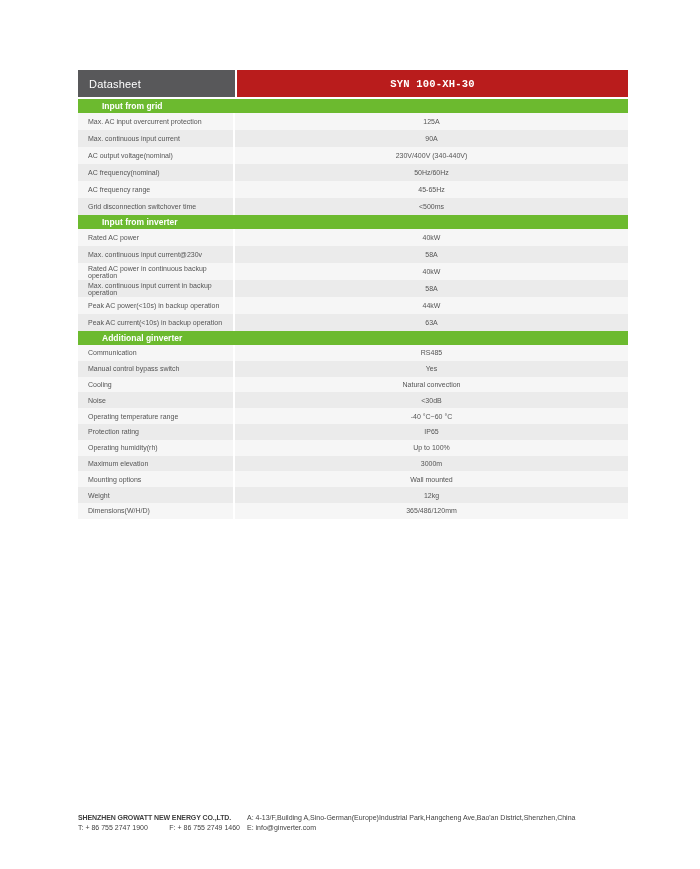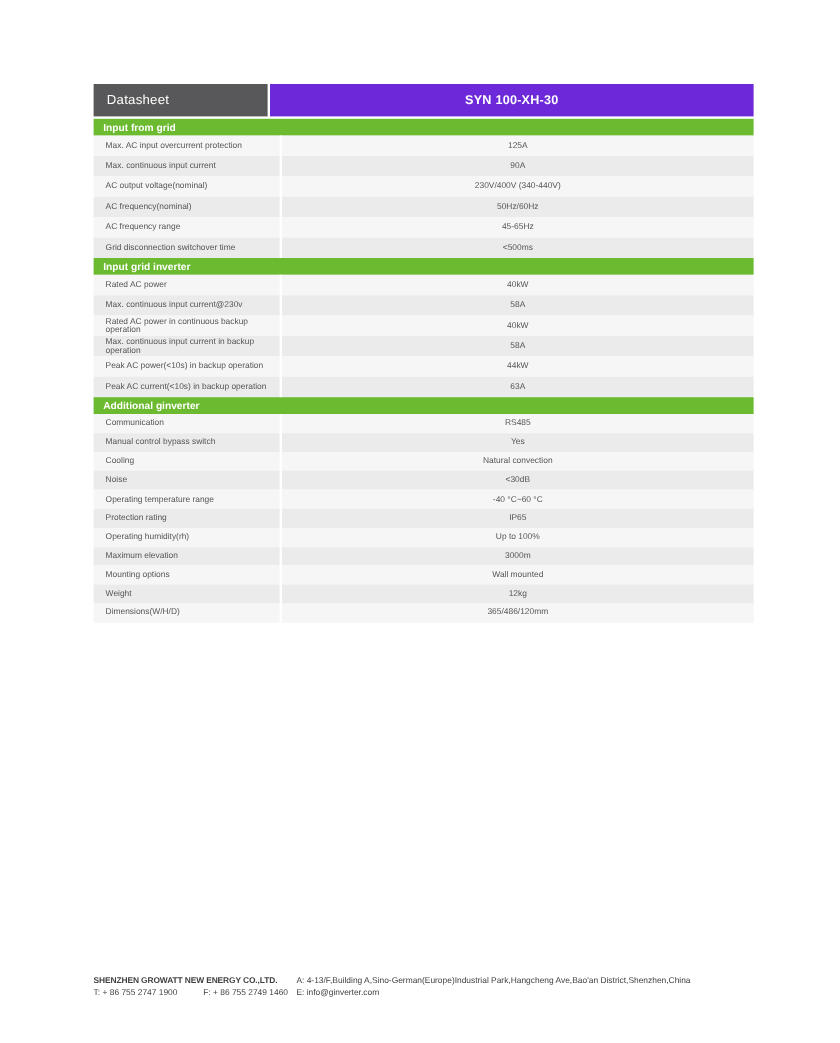--- a/index.html
+++ b/index.html
@@ -10,34 +10,34 @@
     position: relative;
     overflow: hidden;
   }
   .page { position: absolute; left: 0; top: 0; width: 700px; height: 869px; background: #fff; }
 
   
   .ds-table { position: absolute; left: 78px; top: 70px; width: 550px; }
 
   .ds-header { display: flex; height: 27px; margin-bottom: 2px; }
   .ds-header .cell-left {
-    width: 145px; margin-right: 2px; background: #58585a;
+    width: 157px; margin-right: 2px; background: #58585a;
     color: #fff; font-size: 11px; letter-spacing: 0.2px;
     display: flex; align-items: center; padding-left: 11px;
   }
   .ds-header .cell-right {
-    flex: 1; background: #6d28d9;
+    flex: 1; background: #b91c1c;
     color: #fff; font-size: 10.5px; font-weight: bold; letter-spacing: 0.2px;
-    display: flex; align-items: center; justify-content: center;
+    display: flex; align-items: center; justify-content: center; font-family: Liberation Mono, monospace;
   }
 
   .section-bar {
     height: 14px; background: #6cba2f;
     color: #fff; font-size: 8.5px; font-weight: bold;
-    display: flex; align-items: center; padding-left: 8px;
+    display: flex; align-items: center; padding-left: 24px;
   }
 
   .rows { display: block; }
   .row { display: flex; }
   .s12 .row { height: 17px; }
   .s3  .row { height: 15.8px; }
   .rows .row:nth-child(odd)  { background: #f6f6f6; }
   .rows .row:nth-child(even) { background: #ebebeb; }
   .label-cell {
     width: 157px; border-right: 2px solid #ffffff;
@@ -96,21 +96,21 @@
           <div class="value-cell">45-65Hz</div>
         </div>
         <div class="row">
           <div class="label-cell">Grid disconnection switchover time</div>
           <div class="value-cell">&lt;500ms</div>
         </div>
       </div>
     </div>
 
     <div class="section s12">
-      <div class="section-bar">Input grid inverter</div>
+      <div class="section-bar">Input from inverter</div>
       <div class="rows">
         <div class="row">
           <div class="label-cell">Rated AC power</div>
           <div class="value-cell">40kW</div>
         </div>
         <div class="row">
           <div class="label-cell">Max. continuous input current@230v</div>
           <div class="value-cell">58A</div>
         </div>
         <div class="row">

